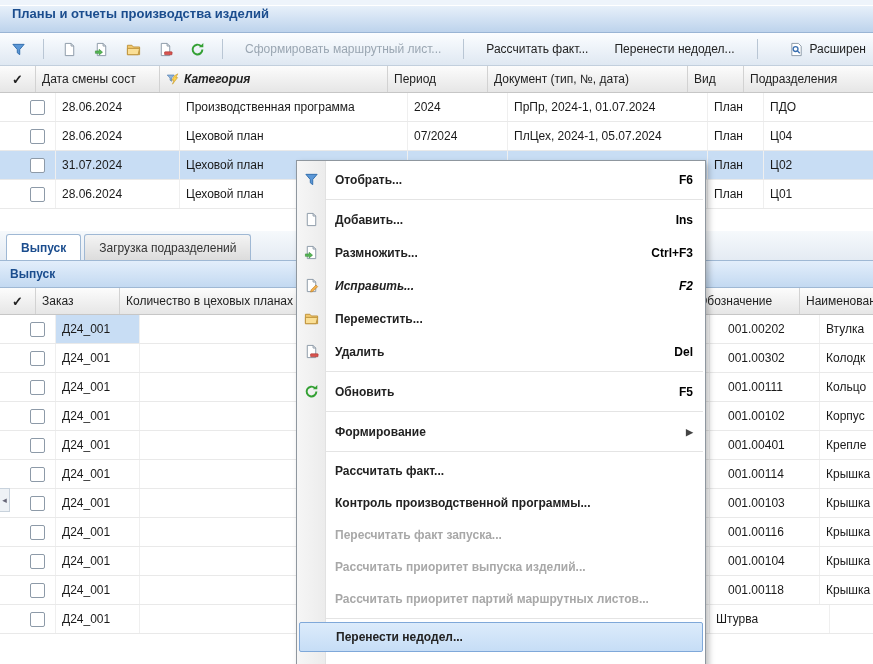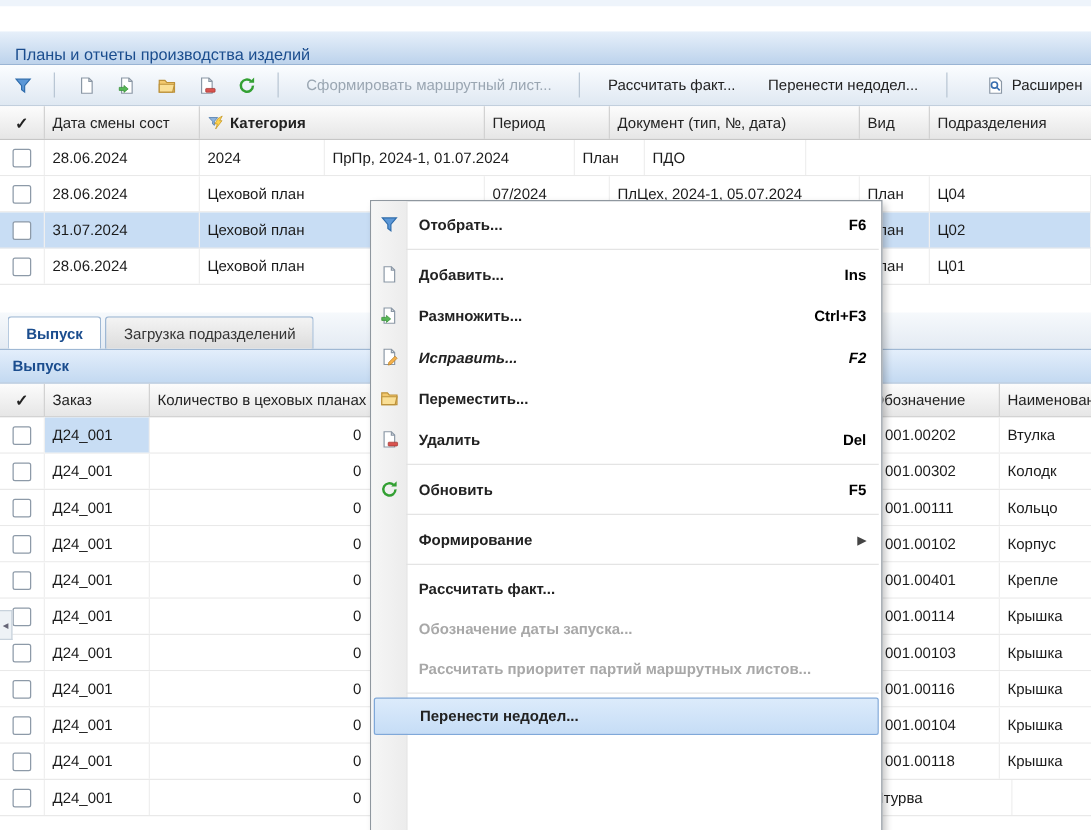--- a/index.html
+++ b/index.html
@@ -1,45 +1,45 @@
 <!DOCTYPE html>
 <html><head>
 <meta charset="utf-8">
 <style>
   html,body{margin:0;padding:0;background:#fff;}
   .win{position:relative;width:873px;height:664px;overflow:hidden;background:#fff;
        font-family:"Liberation Sans",sans-serif;font-size:12px;color:#1a1a1a;}
   .topstrip{height:5px;background:#eef4fb;}
-  .titlebar{height:26px;display:flex;align-items:flex-end;padding:0 12px;
+  .titlebar{height:26px;display:flex;align-items:flex-start;padding:0 12px;
        background:linear-gradient(#e7f0fa,#bdd3ec);border-top:1px solid #fff;
-       border-bottom:1px solid #99b4d4;color:#1b4d8e;font-weight:normal;font-size:13px;margin-top:19px;}
+       border-bottom:1px solid #99b4d4;color:#1b4d8e;font-weight:bold;font-size:13px;}
   .toolbar{height:32px;display:flex;align-items:center;padding:0 6px;
        background:linear-gradient(#fbfdff,#dfe8f2);border-bottom:1px solid #c2cfdd;gap:8px;}
   .tbtn{height:24px;min-width:24px;border:0;background:transparent;display:flex;align-items:center;
        justify-content:center;padding:0 3px;font:inherit;color:#222;cursor:default;white-space:nowrap;}
   .tbtn.txt{padding:0 9px;}
   .tbtn.disabled{color:#9aa6b2;}
   .tbtn.ext{margin-left:auto;margin-right:-8px;gap:5px;}
   .tsep{width:1px;height:20px;background:#b9c6d4;margin:0 5px;flex:none;}
   .ic{width:15px;height:15px;display:block;}
   .ic.sm{width:13px;height:13px;}
 
   .ghead{display:flex;height:26px;background:linear-gradient(#fcfcfc,#e6e6e6);
        border-bottom:1px solid #c6c6c6;align-items:center;color:#222;}
   .c{height:100%;display:flex;align-items:center;padding:0 6px;border-right:1px solid #d2d2d2;
        box-sizing:border-box;overflow:hidden;white-space:nowrap;flex:none;}
-  .grow{display:flex;height:28px;border-bottom:1px solid #e9e9e9;align-items:center;background:#fff;}
+  .grow{display:flex;height:28px;border-bottom:1px solid #e9e9e9;align-items:center;background:#fff;padding-left:20px;}
   .grow .c{border-right:1px solid #efefef;height:100%;}
   .grow.selected{background:#c8ddf4;}
   .cb{width:13px;height:13px;background:#fff;border:1px solid #8d9aa8;border-radius:2px;flex:none;}
   .chk-glyph{font-weight:bold;font-size:13px;color:#222;}
   .c-check{width:36px;justify-content:center;padding:0;}
   .c-date{width:124px;}
   .c-cat{width:228px;gap:5px;}
-  .ghead .c-cat{font-weight:bold;}
+  .ghead .c-cat{font-weight:bold;font-style:italic;}
   .c-period{width:100px;}
   .c-doc{width:200px;}
   .c-vid{width:56px;}
   .c-dept{width:129px;border-right:0;}
   .filler{height:22px;background:#fff;}
 
   .tabs{display:flex;align-items:flex-end;height:30px;padding:4px 6px 0 6px;
        background:linear-gradient(#f6f9fc,#e4ebf3);border-bottom:1px solid #9fb8d4;gap:3px;box-sizing:border-box;}
   .tab{height:25px;display:flex;align-items:center;padding:0 14px;border:1px solid #9fb8d4;border-bottom:none;
        border-radius:3px 3px 0 0;background:linear-gradient(#f4f4f4,#dcdcdc);color:#333;cursor:default;white-space:nowrap;}
@@ -178,20 +178,21 @@
       <div class="c c-doc">Документ (тип, №, дата)</div>
       <div class="c c-vid">Вид</div>
       <div class="c c-dept">Подразделения</div>
     </div>
 
     <div class="grow">
       <div class="c c-check">
           <span class="cb"></span>
         </div>
       <div class="c c-date">28.06.2024</div>
+      <div class="c c-cat">Производственная программа</div>
       <div class="c c-period">2024</div>
       <div class="c c-doc">ПрПр, 2024-1, 01.07.2024</div>
       <div class="c c-vid">План</div>
       <div class="c c-dept">ПДО</div>
     </div>
     <div class="grow">
       <div class="c c-check">
           <span class="cb"></span>
         </div>
       <div class="c c-date">28.06.2024</div>
@@ -440,22 +441,28 @@
 
     <div class="mi">
       <span class="ml">Формирование</span>
       <span class="arrow">▶</span>
     </div>
     <div class="msep"></div>
 
     <div class="mi t">
       <span class="ml">Рассчитать факт...</span>
     </div>
+    <div class="mi t">
+      <span class="ml">Контроль производственной программы...</span>
+    </div>
     <div class="mi t dis">
-      <span class="ml">Обозначение даты запуска...</span>
+      <span class="ml">Пересчитать факт запуска...</span>
+    </div>
+    <div class="mi t dis">
+      <span class="ml">Рассчитать приоритет выпуска изделий...</span>
     </div>
     <div class="mi t dis">
       <span class="ml">Рассчитать приоритет партий маршрутных листов...</span>
     </div>
     <div class="msep"></div>
 
     <div class="mi t hl">
       <span class="ml">Перенести недодел...</span>
     </div>
   </div>

